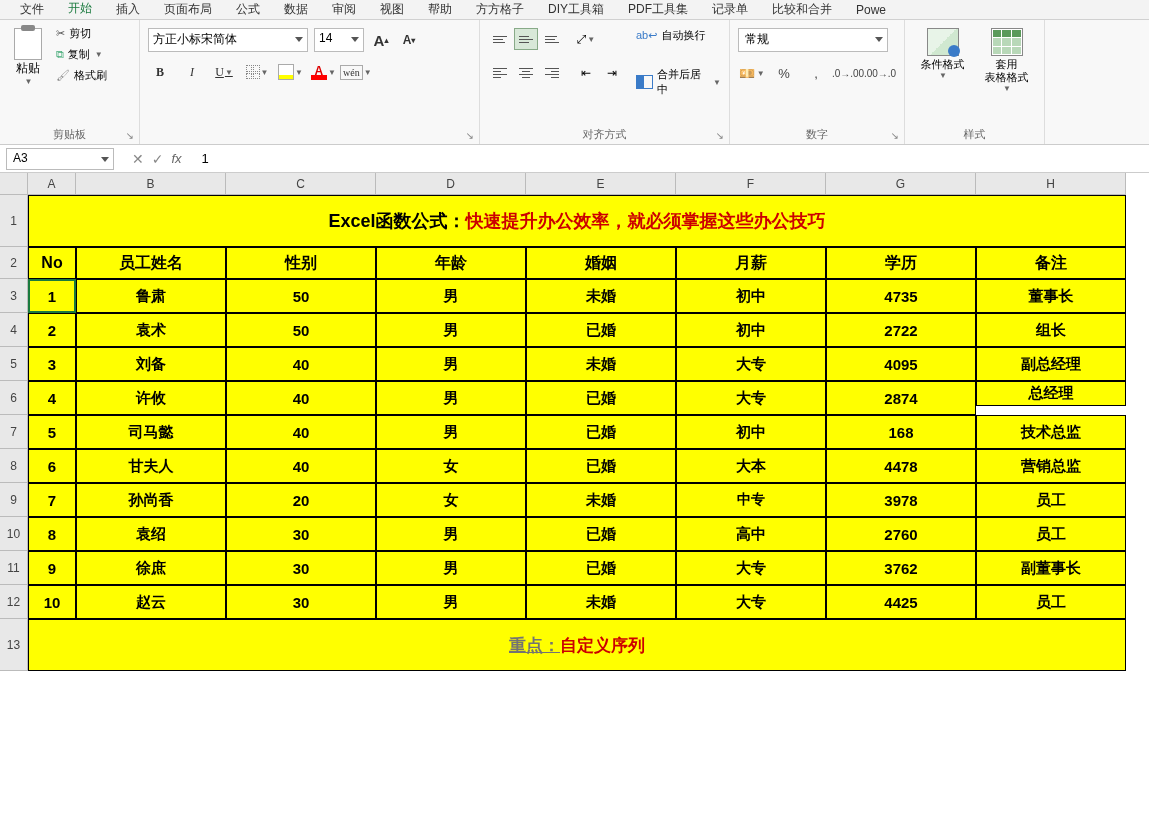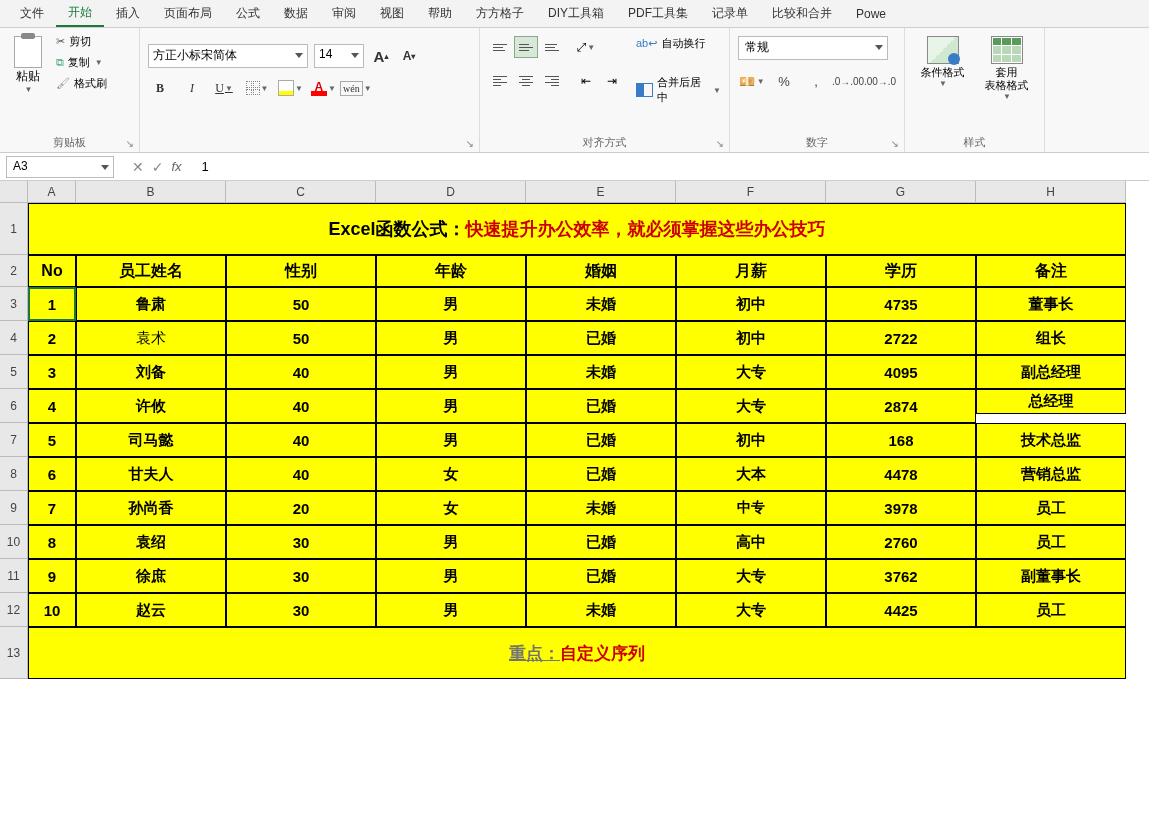--- a/index.html
+++ b/index.html
@@ -1,40 +1,40 @@
 <!DOCTYPE html>
 <html><head>
 <meta charset="utf-8">
 <style>
 * { box-sizing: border-box; margin: 0; padding: 0; }
 body { font-family: "Microsoft YaHei", sans-serif; font-size: 12px; background: #f0f0f0; overflow: hidden; }
 .app { width: 1149px; height: 818px; background: #fff; display: flex; flex-direction: column; }
 
-.menubar { background: #f3f3f3; display: flex; padding: 0 8px; height: 28px; align-items: center; border-bottom: 1px solid #d0d0d0; }
+.menubar { background: #f3f3f3; display: flex; padding: 0 8px; height: 20px; align-items: center; border-bottom: 1px solid #d0d0d0; }
 .menubar .tab { padding: 4px 12px; cursor: pointer; color: #333; }
 .menubar .tab.active { color: #1a7a3e; border-bottom: 2px solid #1a7a3e; font-weight: 500; }
 
 .ribbon { background: #f8f8f8; display: flex; border-bottom: 1px solid #ccc; height: 125px; }
 .ribbon-group { border-right: 1px solid #ddd; padding: 4px 8px 18px; position: relative; display: flex; flex-direction: column; }
 .ribbon-group-label { position: absolute; bottom: 2px; left: 0; right: 0; text-align: center; font-size: 11px; color: #666; }
 .ribbon-group-launcher { position: absolute; bottom: 3px; right: 5px; font-size: 10px; color: #888; cursor: pointer; }
 
 .clipboard-group { width: 140px; }
 .clip-row { display: flex; gap: 6px; }
 .paste-btn { display: flex; flex-direction: column; align-items: center; width: 40px; padding: 4px; cursor: pointer; }
 .paste-icon { width: 28px; height: 32px; background: #fff; border: 1px solid #aaa; position: relative; }
 .paste-icon::before { content: ""; position: absolute; top: -4px; left: 6px; width: 14px; height: 6px; background: #888; border-radius: 2px; }
 .clip-actions { display: flex; flex-direction: column; gap: 2px; font-size: 11px; }
 .clip-action { display: flex; align-items: center; gap: 4px; cursor: pointer; padding: 2px; }
 .scissors-icon { color: #555; }
 .copy-icon { color: #4a7; }
 .brush-icon { color: #888; }
 
 .font-group { width: 340px; }
-.font-row1 { display: flex; gap: 6px; align-items: center; margin-bottom: 8px; margin-top: 12px; }
+.font-row1 { display: flex; gap: 6px; align-items: center; margin-bottom: 8px; margin-top: 4px; }
 .font-name-sel { height: 24px; width: 160px; border: 1px solid #bbb; padding: 2px 18px 2px 4px; background: #fff; position: relative; font-size: 12px; }
 .font-size-sel { height: 24px; width: 50px; border: 1px solid #bbb; padding: 2px 2px 2px 4px; background: #fff; font-size: 12px; }
 .sel-arrow { position: absolute; right: 4px; top: 8px; border-left: 4px solid transparent; border-right: 4px solid transparent; border-top: 5px solid #555; }
 .font-size-btn { width: 22px; height: 22px; border: 1px solid transparent; display: flex; align-items: center; justify-content: center; cursor: pointer; font-weight: bold; color: #333; }
 .font-row2 { display: flex; gap: 8px; align-items: center; }
 .fmt-btn { width: 24px; height: 24px; display: flex; align-items: center; justify-content: center; cursor: pointer; color: #333; font-family: serif; }
 .bold { font-weight: bold; }
 .italic { font-style: italic; }
 .underline { text-decoration: underline; }
 .dd { font-size: 8px; margin-left: 1px; color: #666; }
@@ -342,21 +342,21 @@
         <div class="cell" style="font-weight:bold;font-size:15px;border:1.5px solid #000;height:34px;outline:2px solid #1a7a3e;outline-offset:-2px;">1</div>
         <div class="cell" style="font-weight:bold;font-size:15px;border:1.5px solid #000;height:34px">鲁肃</div>
         <div class="cell" style="font-weight:bold;font-size:15px;border:1.5px solid #000;height:34px">50</div>
         <div class="cell" style="font-weight:bold;font-size:15px;border:1.5px solid #000;height:34px">男</div>
         <div class="cell" style="font-weight:bold;font-size:15px;border:1.5px solid #000;height:34px">未婚</div>
         <div class="cell" style="font-weight:bold;font-size:15px;border:1.5px solid #000;height:34px">初中</div>
         <div class="cell" style="font-weight:bold;font-size:15px;border:1.5px solid #000;height:34px">4735</div>
         <div class="cell" style="font-weight:bold;font-size:15px;border:1.5px solid #000;height:34px">董事长</div>
         <div class="row-header" style="height:34px">4</div>
         <div class="cell" style="font-weight:bold;font-size:15px;border:1.5px solid #000;height:34px;">2</div>
-        <div class="cell" style="font-weight:normal;font-size:15px;border:1.5px solid #000;height:34px">袁术</div>
+        <div class="cell" style="font-weight:bold;font-size:15px;border:1.5px solid #000;height:34px">袁术</div>
         <div class="cell" style="font-weight:bold;font-size:15px;border:1.5px solid #000;height:34px">50</div>
         <div class="cell" style="font-weight:bold;font-size:15px;border:1.5px solid #000;height:34px">男</div>
         <div class="cell" style="font-weight:bold;font-size:15px;border:1.5px solid #000;height:34px">已婚</div>
         <div class="cell" style="font-weight:bold;font-size:15px;border:1.5px solid #000;height:34px">初中</div>
         <div class="cell" style="font-weight:bold;font-size:15px;border:1.5px solid #000;height:34px">2722</div>
         <div class="cell" style="font-weight:bold;font-size:15px;border:1.5px solid #000;height:34px">组长</div>
         <div class="row-header" style="height:34px">5</div>
         <div class="cell" style="font-weight:bold;font-size:15px;border:1.5px solid #000;height:34px;">3</div>
         <div class="cell" style="font-weight:bold;font-size:15px;border:1.5px solid #000;height:34px">刘备</div>
         <div class="cell" style="font-weight:bold;font-size:15px;border:1.5px solid #000;height:34px">40</div>

